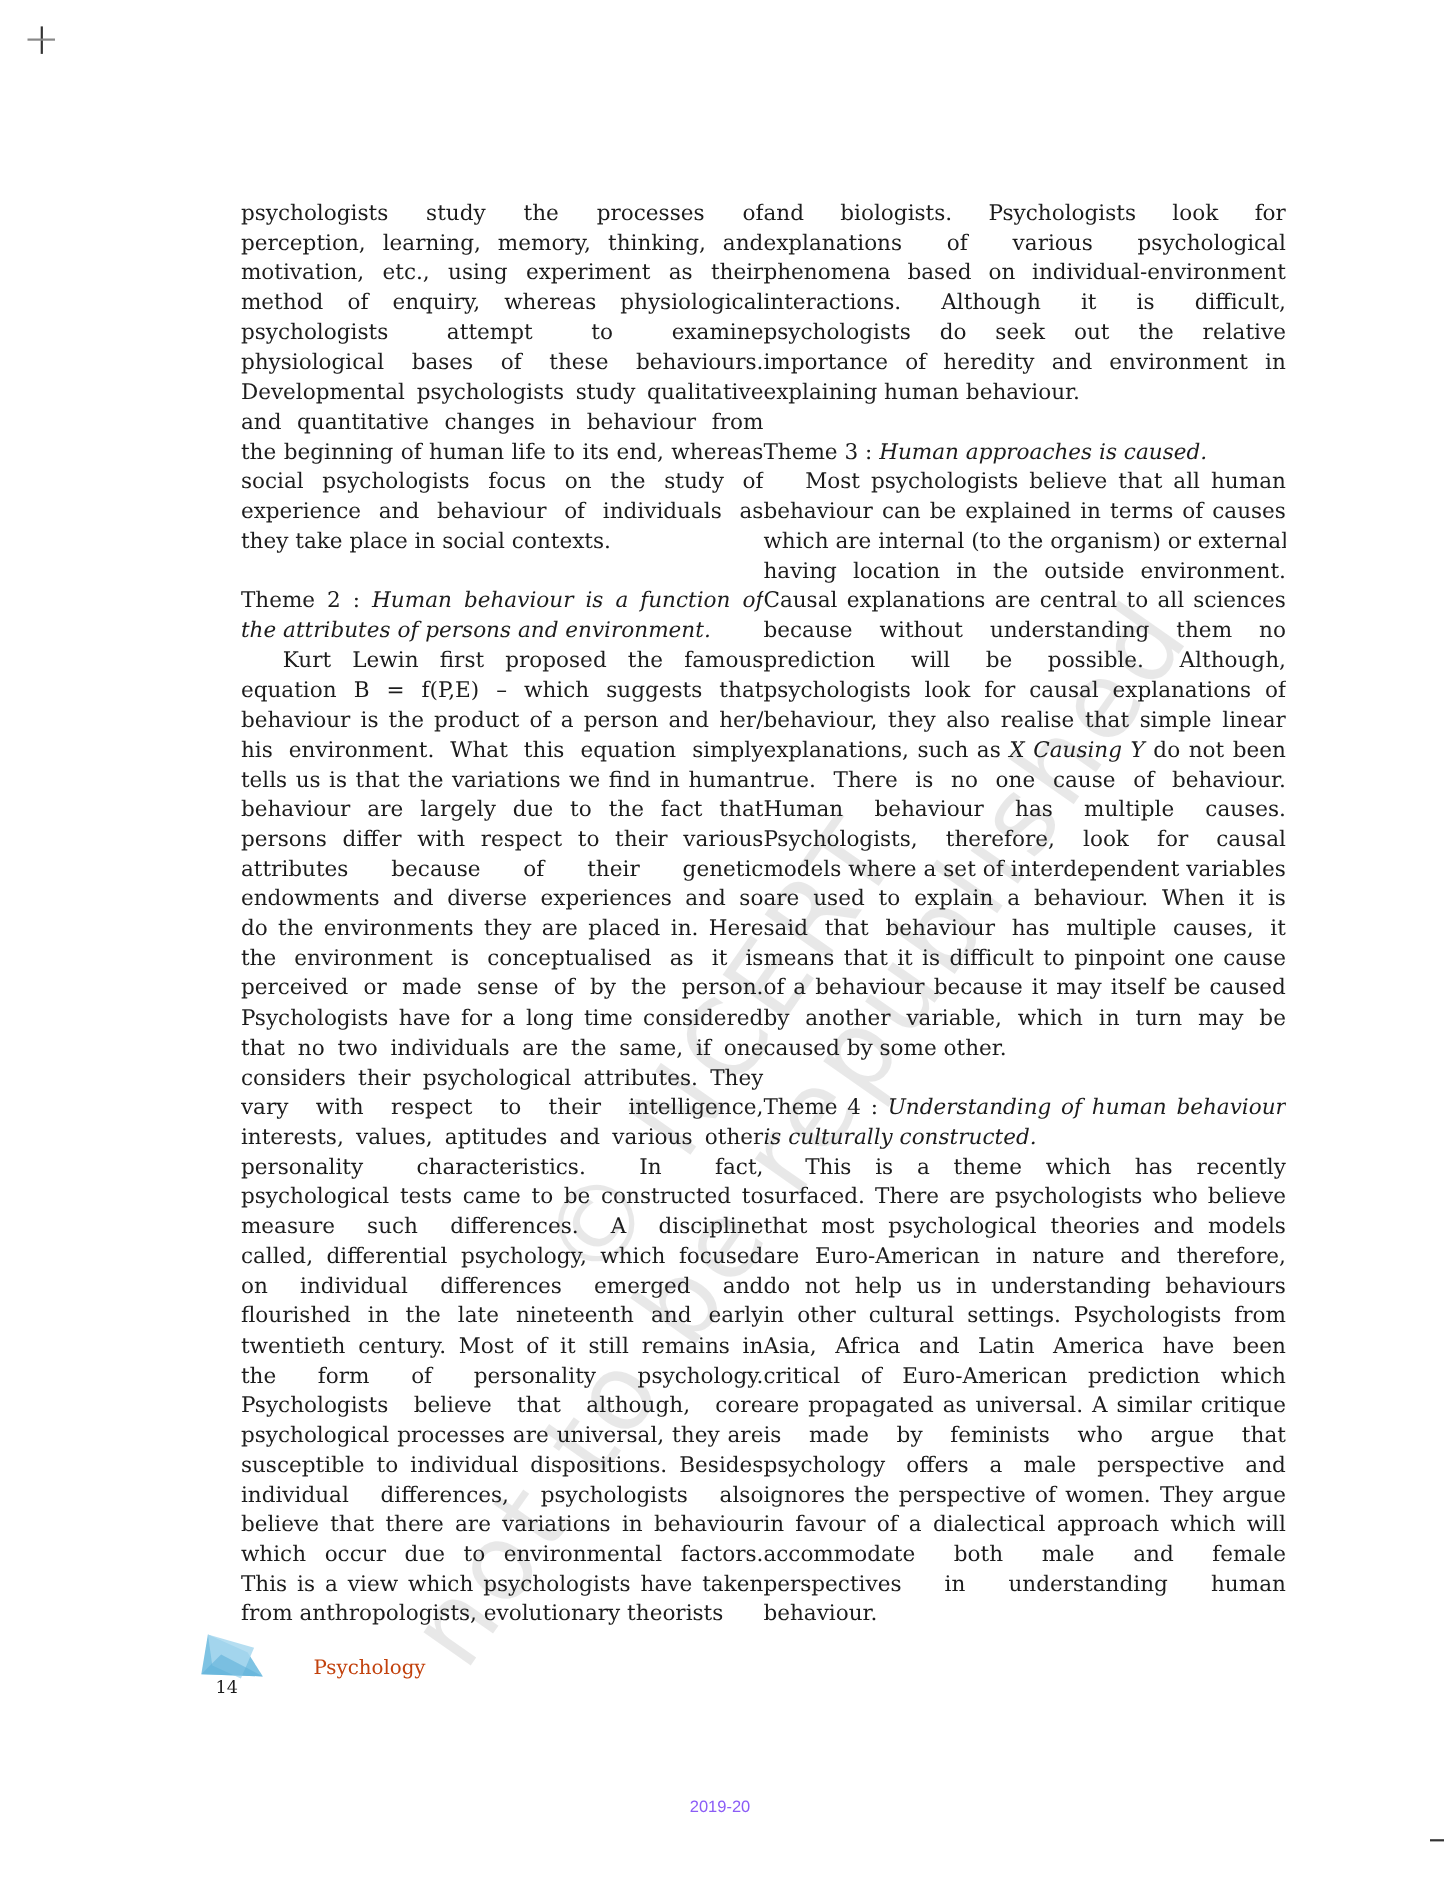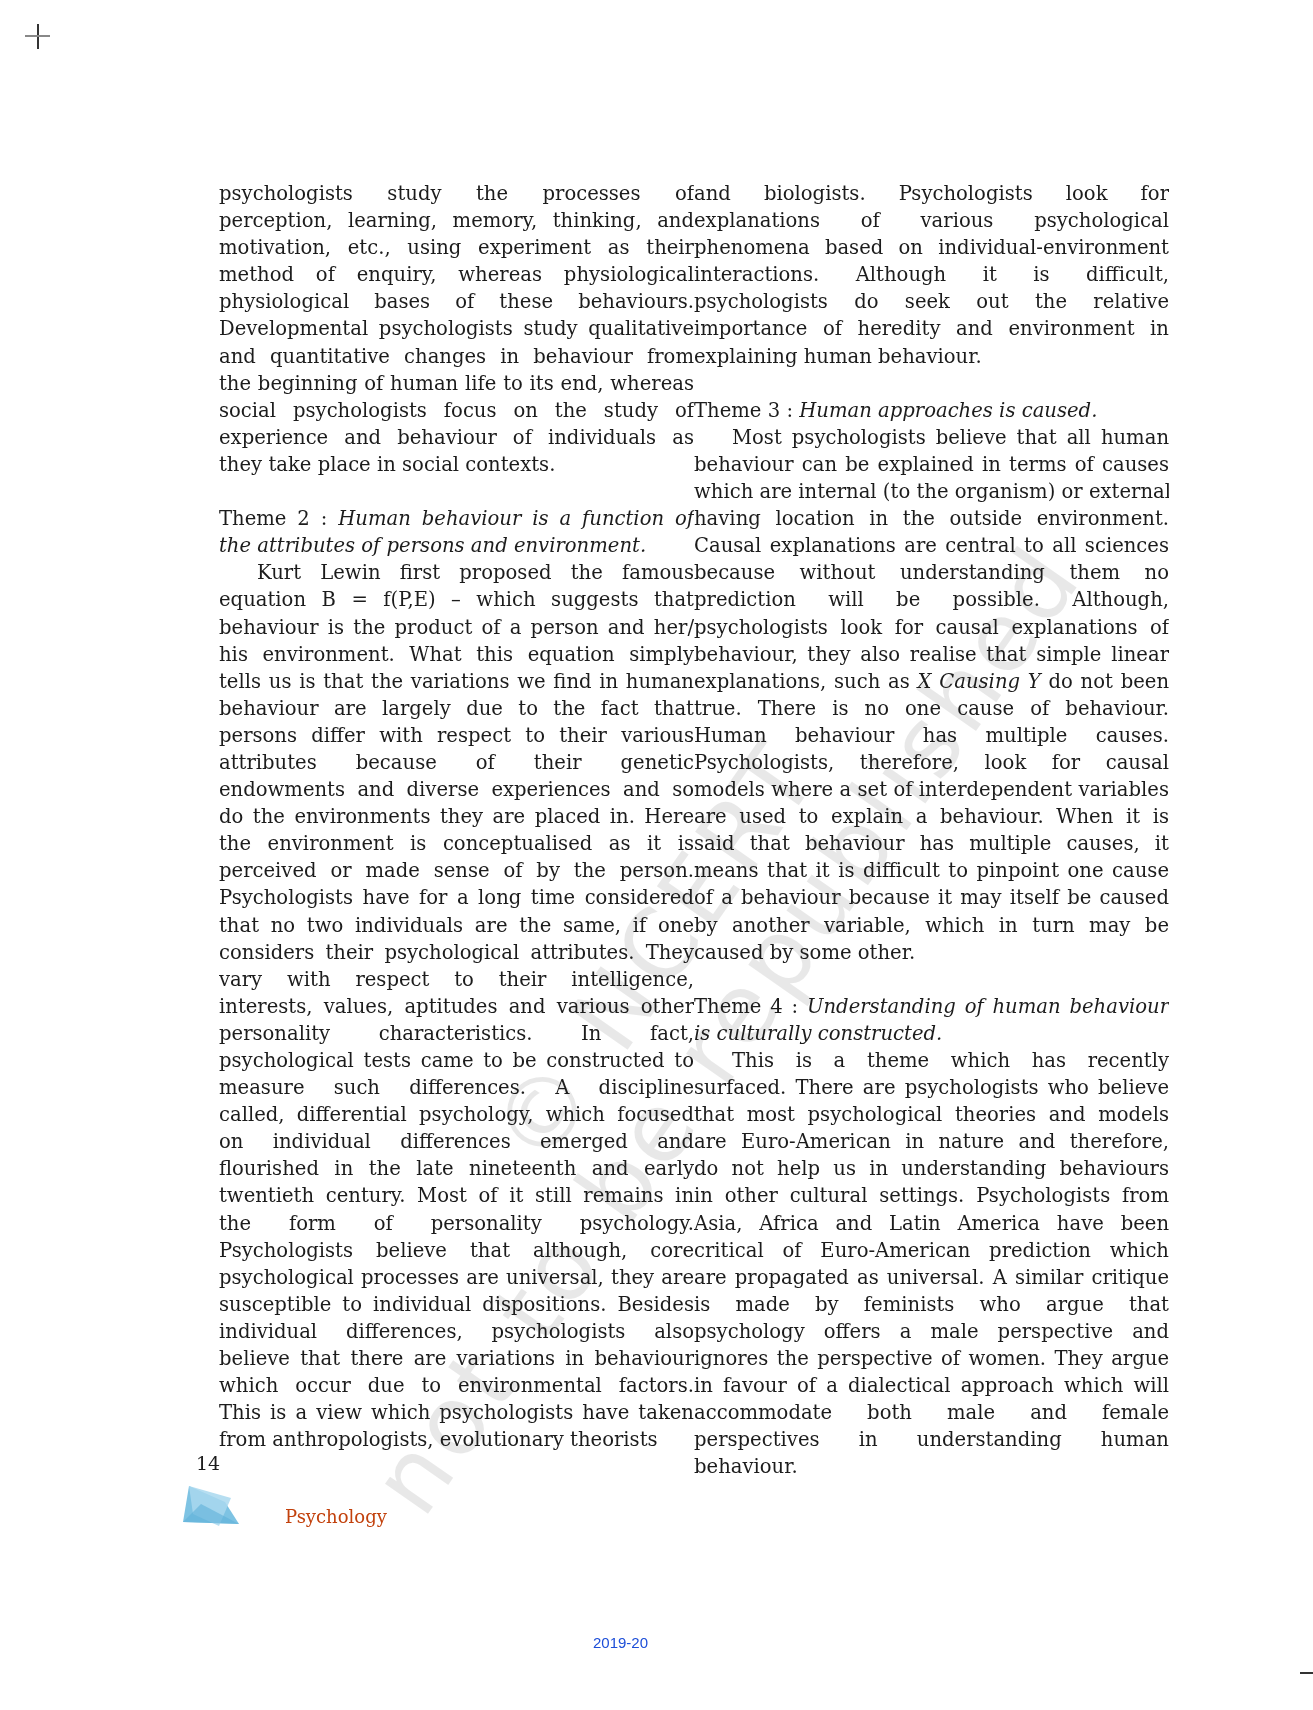--- a/index.html
+++ b/index.html
@@ -23,48 +23,49 @@
   .theme-label { font-style: normal; }
   .theme-title { font-style: italic; }
   .em { font-style: italic; }
   .watermark {
     position: absolute; color: rgba(0,0,0,0.09);
     font-family: "DejaVu Sans", sans-serif; font-size: 96px; letter-spacing: 6px;
     transform-origin: left top; white-space: nowrap; pointer-events: none;
   }
   .page-badge { position: absolute; left: 181px; top: 1484px; width: 60px; height: 44px; }
   .page-num {
-    position: absolute; left: 196px; top: 1452px; font-size: 19px; color: #1c1c1c;
+    position: absolute; left: 196px; top: 1524px; font-size: 16px; color: #1c1c1c;
     font-family: "DejaVu Serif", serif;
   }
   .book-title {
     position: absolute; left: 285px; top: 1506px; font-size: 18px; color: #c2410c;
     font-family: "DejaVu Serif", serif;
   }
   .year {
-    position: absolute; left: 593px; top: 1634px; font-size: 15px; color: #1d4ed8;
+    position: absolute; left: 627px; top: 1634px; font-size: 15px; color: #8b5cf6;
     font-family: "Liberation Sans", sans-serif;
   }
 </style>
 </head>
 <body>
 
 <div class="crop-mark" style="left:37px;top:24px;width:2px;height:25px;"></div>
 <div class="crop-mark" style="left:25px;top:35px;width:25px;height:2px;background:#888;"></div>
 <div class="crop-mark" style="left:1300px;top:1672px;width:13px;height:2px;"></div>
 
 <div class="watermark" style="left:470px;top:1120px;transform:rotate(-55deg);">© NCERT</div>
 <div class="watermark" style="left:350px;top:1470px;transform:rotate(-55deg);">not to be republished</div>
 
 <div class="col col-left">
   <p id="lp1">
       <span class="line">psychologists study the processes of</span>
       <span class="line">perception, learning, memory, thinking, and</span>
       <span class="line">motivation, etc., using experiment as their</span>
       <span class="line">method of enquiry, whereas physiological</span>
+      <span class="line">psychologists attempt to examine</span>
       <span class="line">physiological bases of these behaviours.</span>
       <span class="line">Developmental psychologists study qualitative</span>
       <span class="line">and quantitative changes in behaviour from</span>
       <span class="line">the beginning of human life to its end, whereas</span>
       <span class="line">social psychologists focus on the study of</span>
       <span class="line">experience and behaviour of individuals as</span>
       <span class="line last">they take place in social contexts.</span>
     </p>
   <div class="gap"></div>
   <div>

